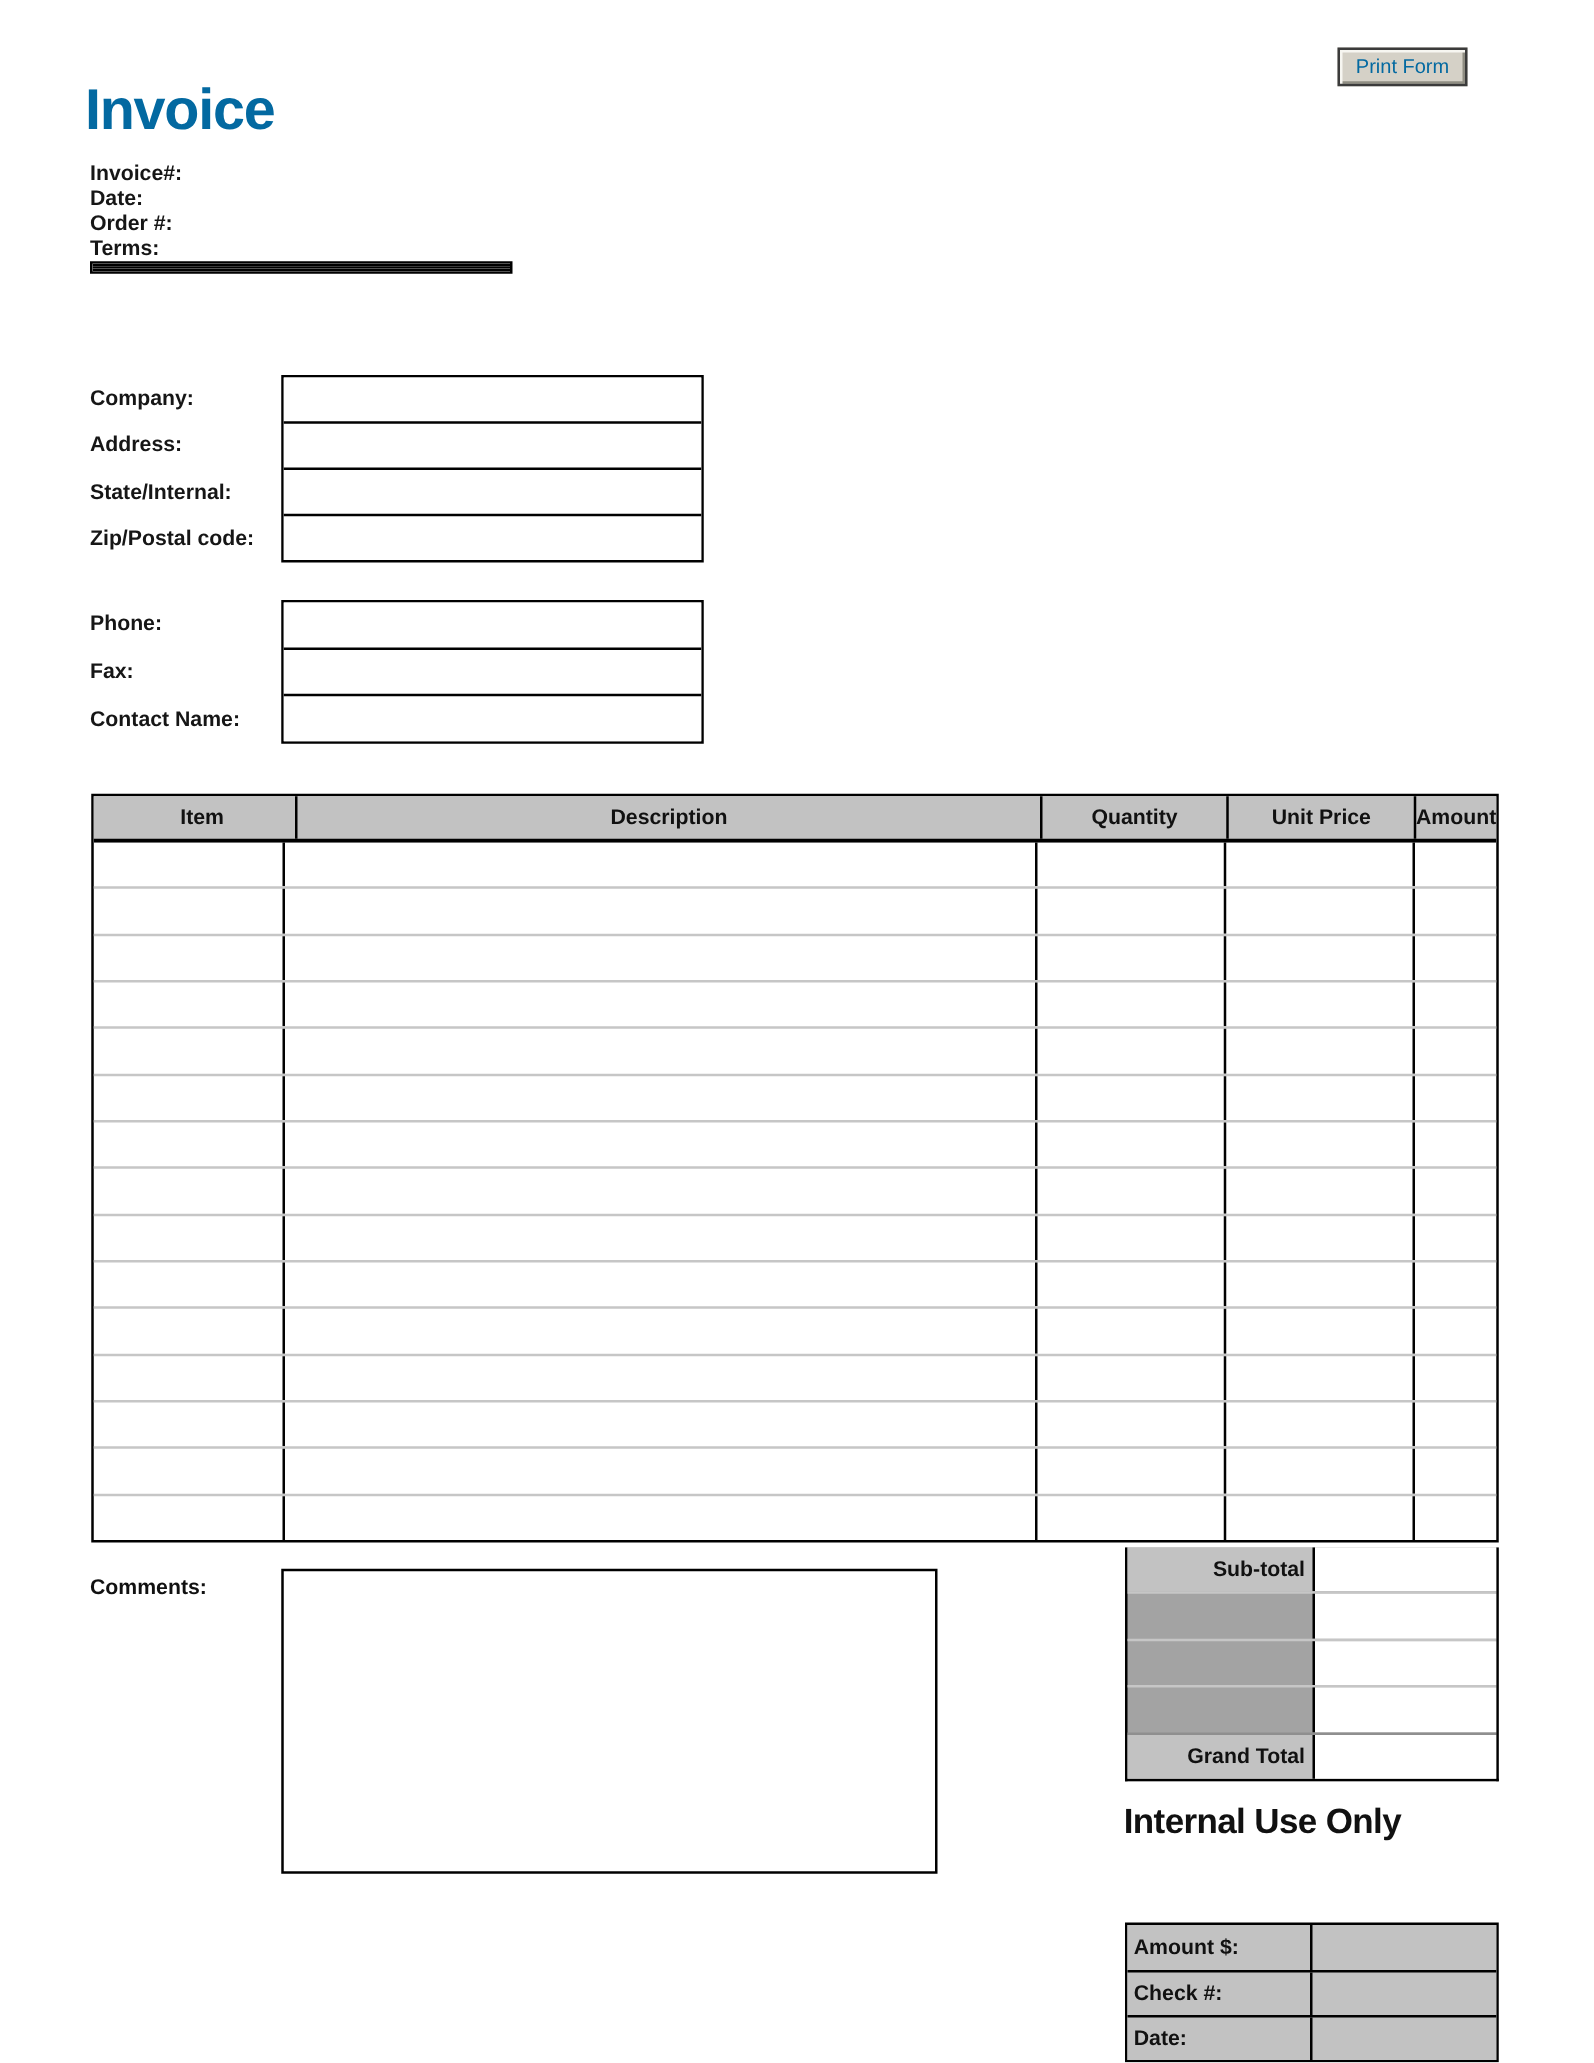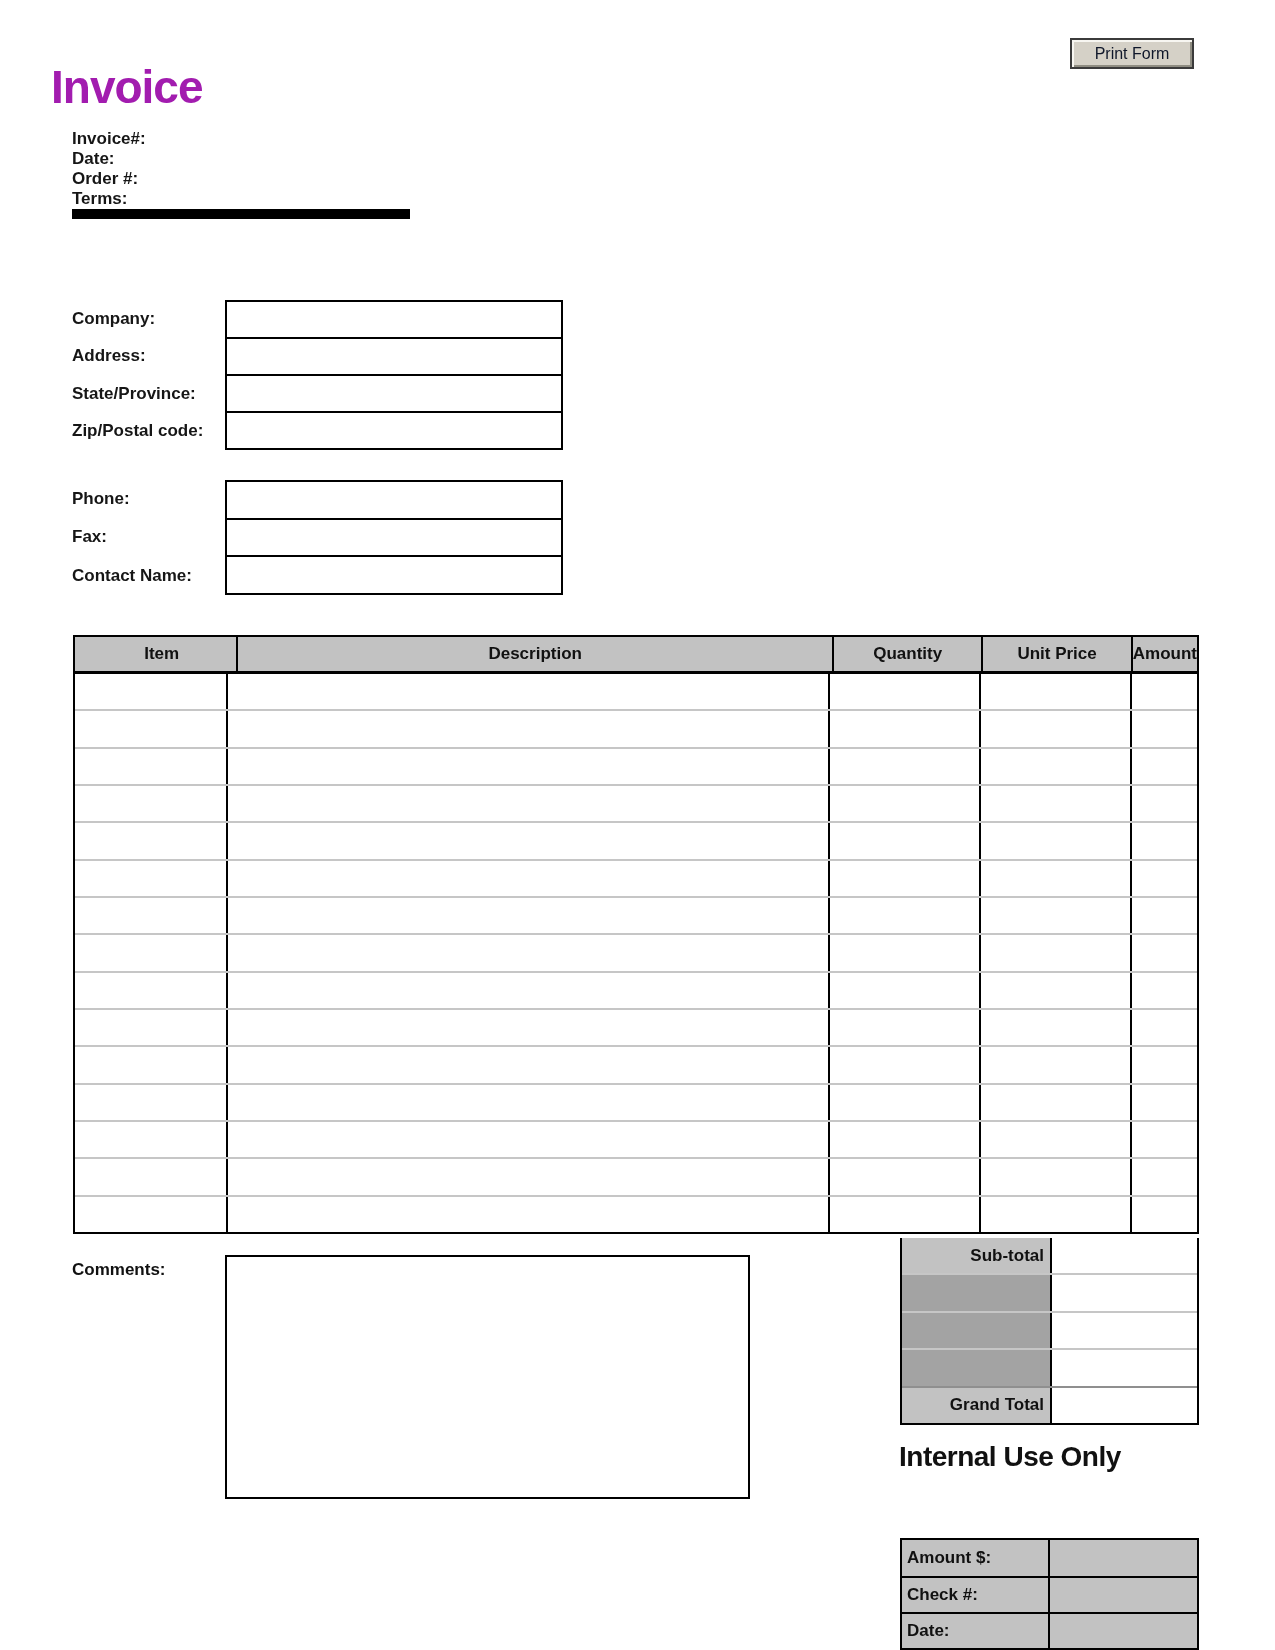--- a/index.html
+++ b/index.html
@@ -4,31 +4,31 @@
 <style>
   * { margin:0; padding:0; box-sizing:border-box; }
   html,body { background:#ffffff; }
   body { font-family:"Liberation Sans", sans-serif; color:#111; }
   #page {
     position:relative; width:1275px; height:1650px; background:#fff; overflow:hidden;
   }
 
   
   #print-btn {
-    position:absolute; left:1070px; top:38px; width:124px; height:31px;
+    position:absolute; left:1070px; top:38px; width:104px; height:31px;
     border:2px solid #3b3b3b; background:#d5d1c7;
     box-shadow: inset 2px 2px 0 #f7f6f1, inset -2px -2px 0 #8f8d82;
     display:flex; align-items:center; justify-content:center;
-    font-size:16px; color:#0f172a; cursor:pointer; user-select:none;
+    font-size:16px; color:#0369a1; cursor:pointer; user-select:none;
   }
 
   
   #title {
-    position:absolute; left:51px; top:60px;
-    font-size:46px; font-weight:800; letter-spacing:-1px; color:#a21caf;
+    position:absolute; left:68px; top:60px;
+    font-size:46px; font-weight:800; letter-spacing:-1px; color:#0369a1;
   }
 
   
   .field-group { position:absolute; left:72px; display:flex; }
   .label-col { width:153px; display:flex; flex-direction:column; }
   .label-cell {
     flex:1; display:flex; align-items:center;
     font-weight:bold; font-size:17px; color:#161616; white-space:nowrap;
   }
   .box-col {
@@ -128,21 +128,21 @@
       <div class="box-row"></div>
       <div class="box-row"></div>
       <div class="box-row"></div>
     </div>
   </div>
 
   <div class="field-group" id="group-company">
     <div class="label-col">
       <div class="label-cell">Company:</div>
       <div class="label-cell">Address:</div>
-      <div class="label-cell">State/Province:</div>
+      <div class="label-cell">State/Internal:</div>
       <div class="label-cell">Zip/Postal code:</div>
     </div>
     <div class="box-col">
       <div class="box-row"></div>
       <div class="box-row"></div>
       <div class="box-row"></div>
       <div class="box-row"></div>
     </div>
   </div>
 

